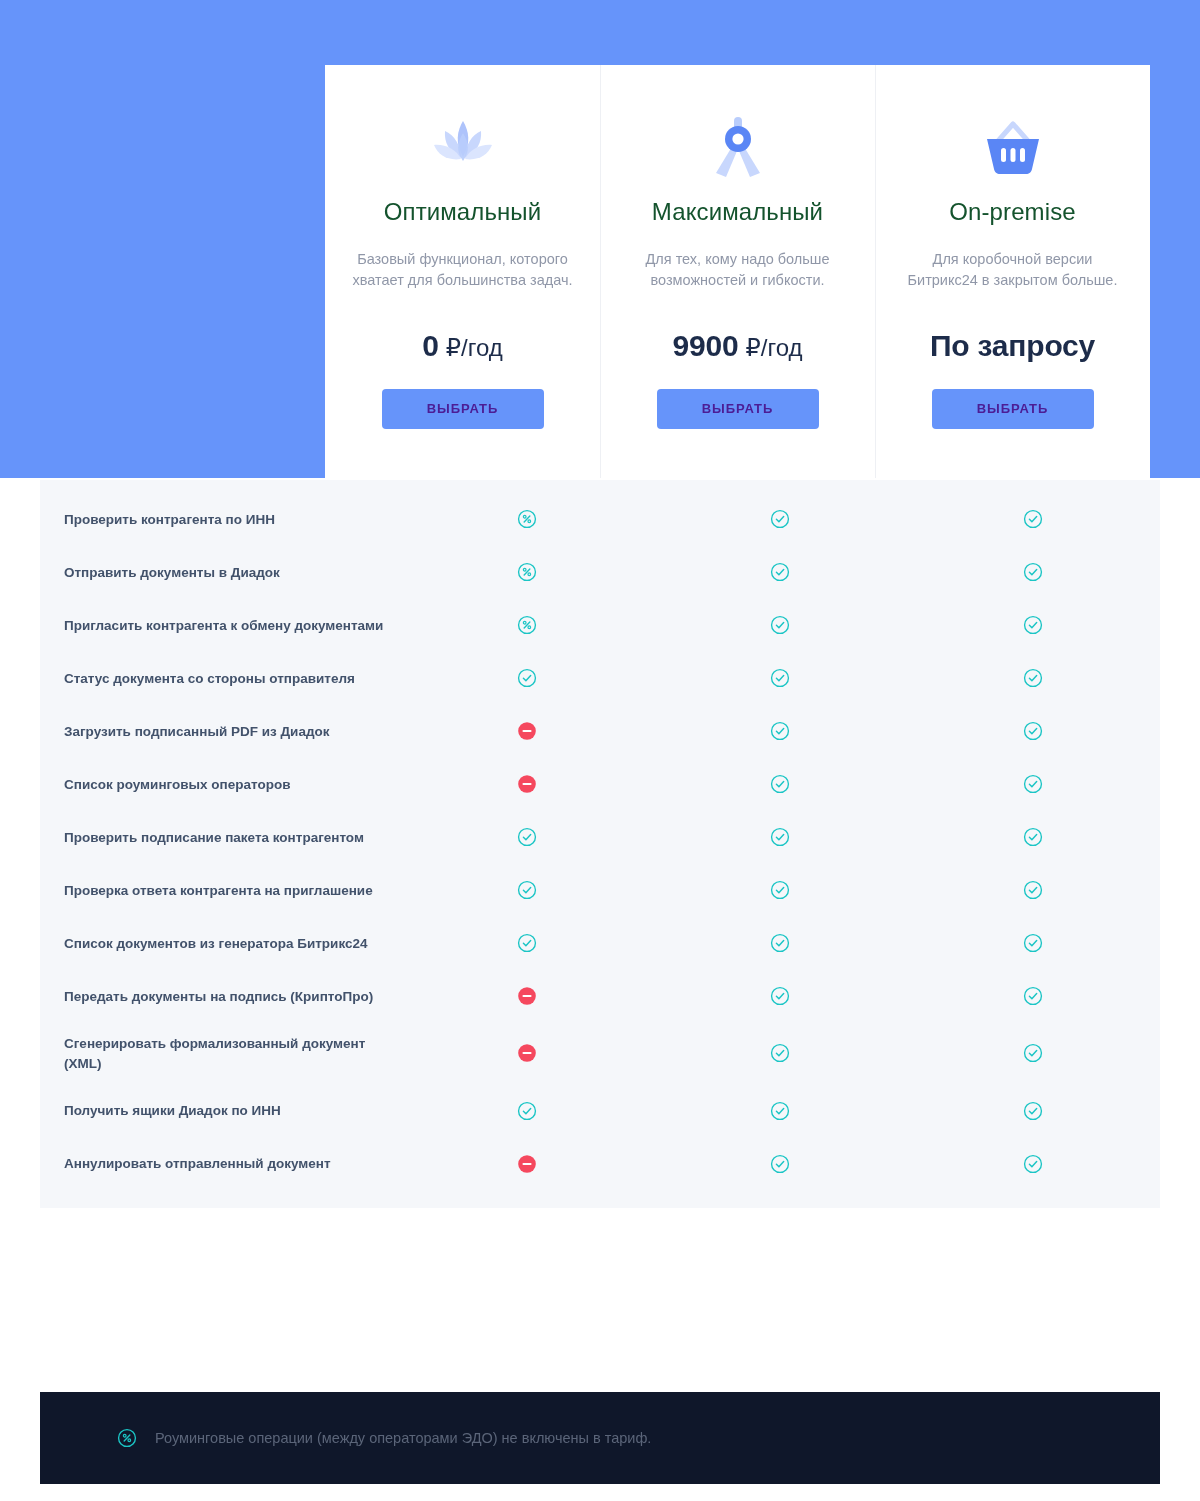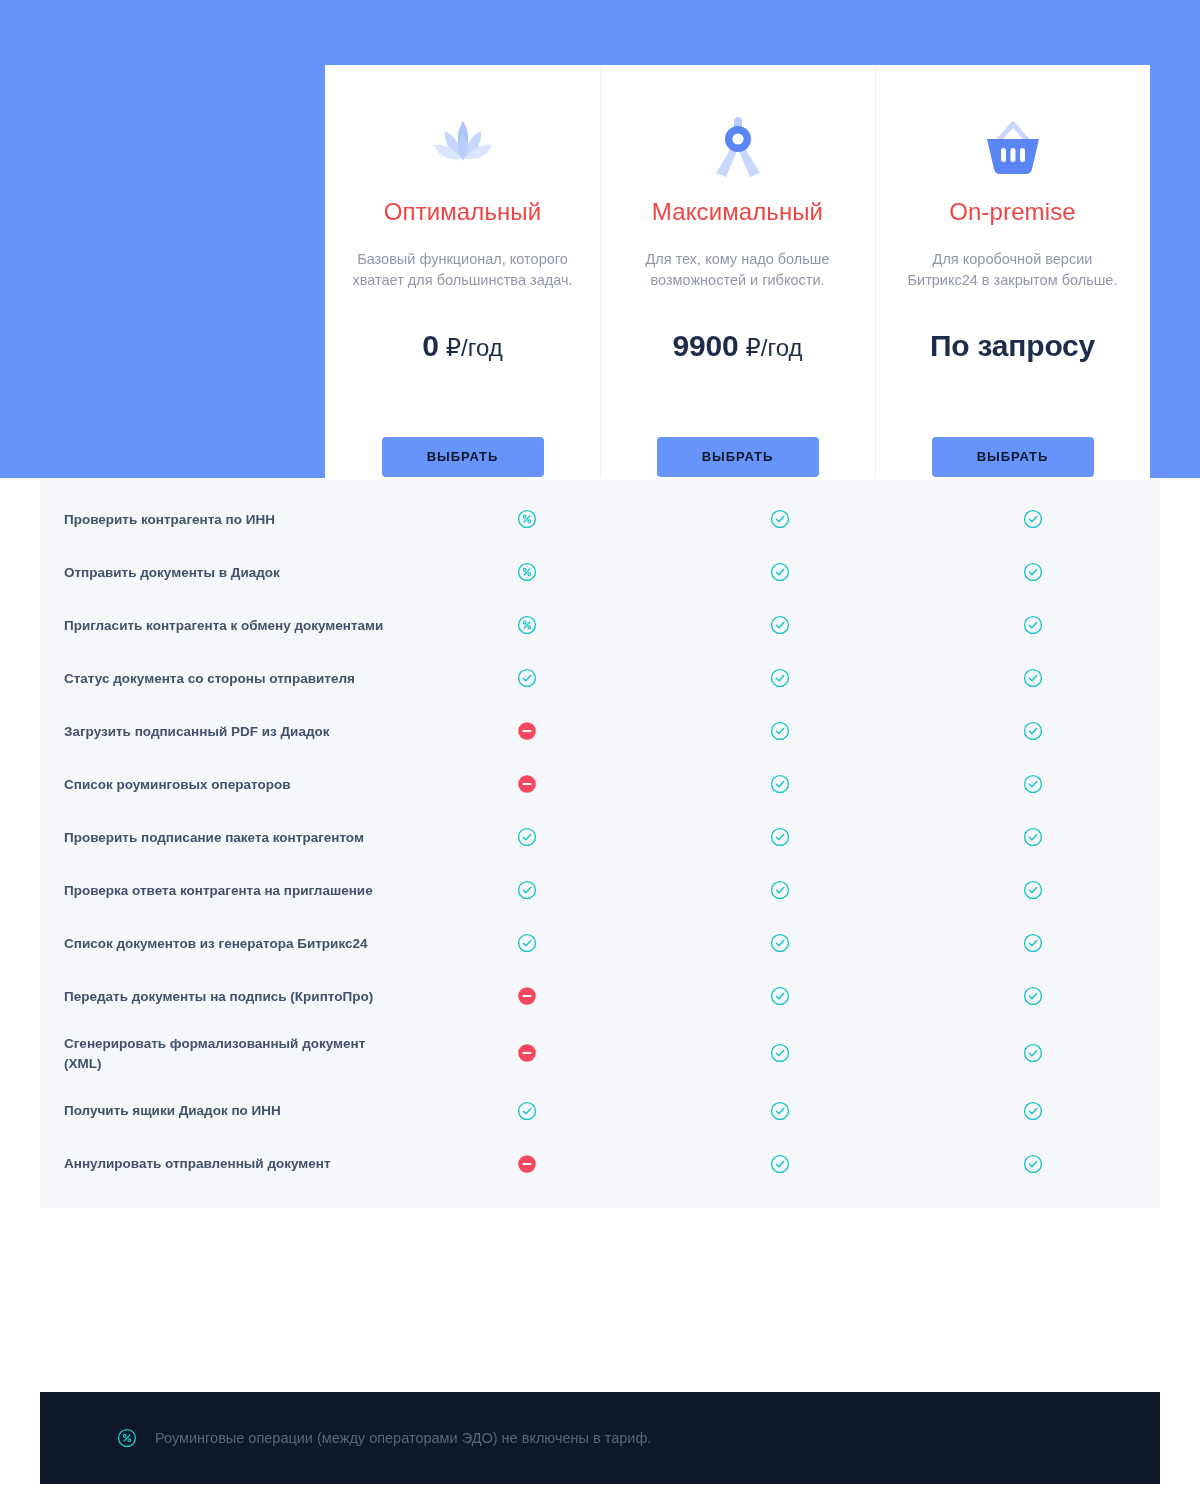--- a/index.html
+++ b/index.html
@@ -68,21 +68,21 @@
     display: flex;
     align-items: center;
     justify-content: center;
     margin-bottom: 14px;
   }
   .plan-icon svg { display: block; }
 
   .plan-name {
     font-size: 24px;
     font-weight: 400;
-    color: #ef4444;
+    color: #14532d;
     line-height: 1.2;
     margin-bottom: 22px;
     letter-spacing: 0.1px;
   }
 
   .plan-desc {
     font-size: 14.5px;
     line-height: 1.45;
     color: #9097a8;
     font-weight: 400;
@@ -106,31 +106,30 @@
   }
   .price-unit {
     font-size: 24px;
     font-weight: 400;
     color: #1d2c4a;
   }
 
   .plan-button {
     border: 0;
     background: #6694fa;
-    color: #0f172a;
+    color: #4c1d95;
     font-family: inherit;
     font-size: 13px;
     font-weight: bold;
     letter-spacing: 0.9px;
     border-radius: 4px;
     width: 162px;
     height: 40px;
     cursor: pointer;
     text-transform: uppercase;
-    margin-top: 48px;
   }
 
   
   .feature-table {
     position: absolute;
     left: 40px;
     top: 480px;
     width: 1120px;
     background: #f5f7fa;
     padding: 12px 0 18px 0;

